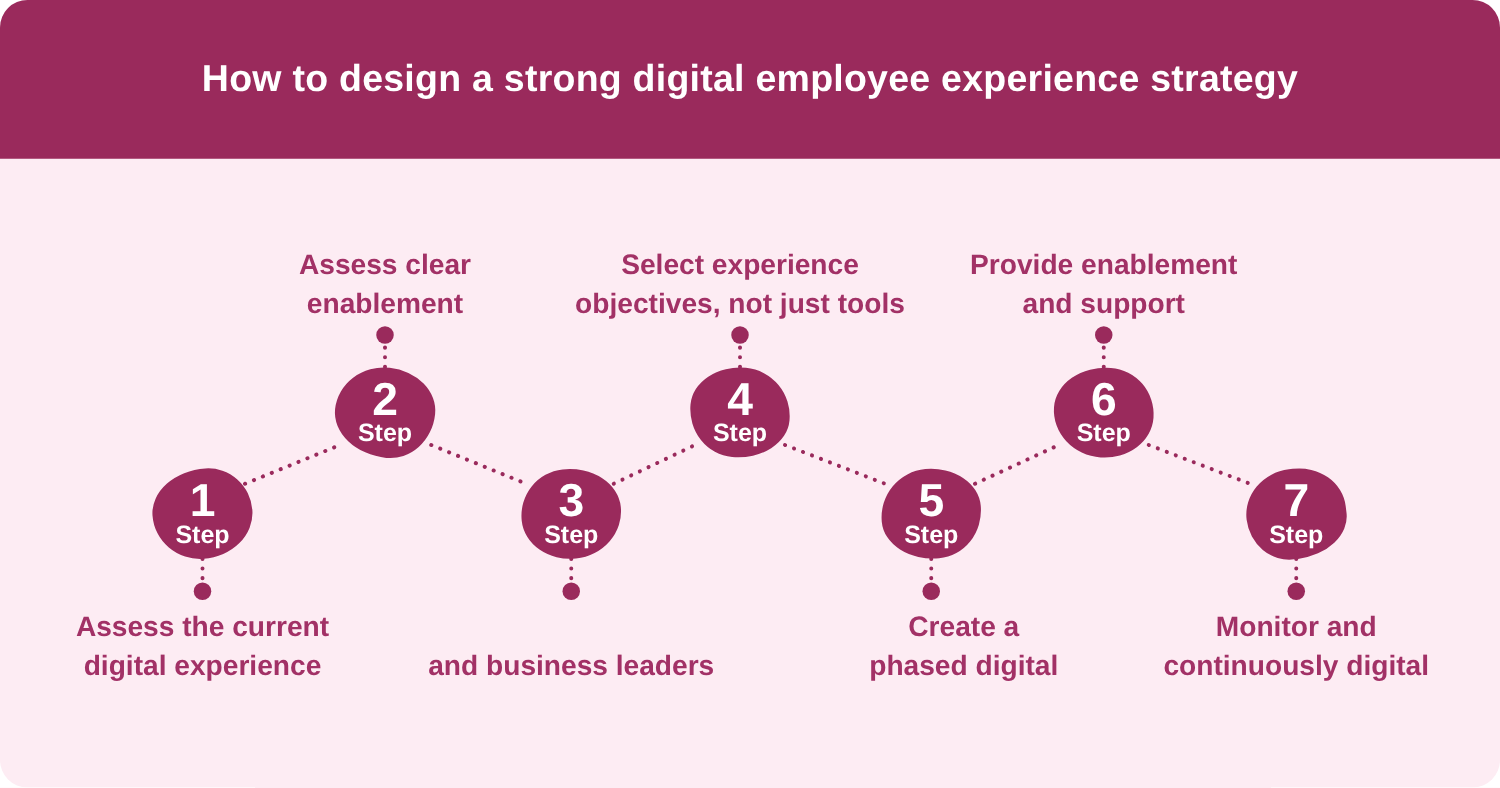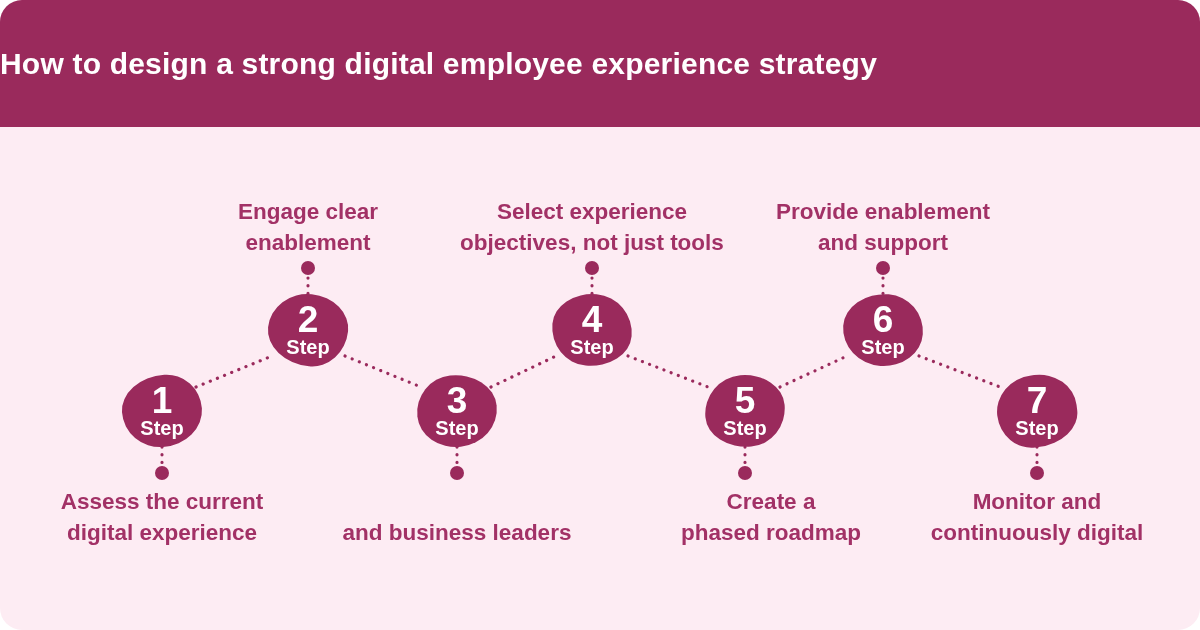--- a/index.html
+++ b/index.html
@@ -5,21 +5,21 @@
   html,body{margin:0;padding:0;background:#ffffff;}
   .page{
     position:relative;width:1200px;height:630px;overflow:hidden;
     border-radius:22px;background:var(--page_bg,#fdecf3);
     font-family:"Liberation Sans",sans-serif;
   }
   
   .banner{
     position:absolute;top:0;left:0;width:100%;height:127px;
     background:var(--banner_bg,#9a2a5c);
-    display:flex;align-items:center;justify-content:flex-start;
+    display:flex;align-items:center;justify-content:center;
   }
   .banner h1{
     margin:0;color:var(--title_color,#fff);
     font-size:30px;font-weight:bold;letter-spacing:.2px;white-space:nowrap;
   }
   
   .connector-svg{position:absolute;top:0;left:0;}
   .dash{
     stroke:var(--connector_color,#9a2a5c);stroke-width:3.2;
     stroke-linecap:round;stroke-dasharray:0.1 7.6;fill:none;
@@ -140,34 +140,34 @@
       <span class="num">7</span>
       <span class="steplabel">Step</span>
     </div>
   </div>
 
   <div class="desc d1">
     <span>Assess the current</span><br>
     <span>digital experience</span>
   </div>
   <div class="desc d2">
-    <span>Engage clear</span><br>
+    <span>Assess clear</span><br>
     <span>enablement</span>
   </div>
   <div class="desc d3">
     <br>
     <span>and business leaders</span>
   </div>
   <div class="desc d4">
     <span>Select experience</span><br>
     <span>objectives, not just tools</span>
   </div>
   <div class="desc d5">
     <span>Create a</span><br>
-    <span>phased roadmap</span>
+    <span>phased digital</span>
   </div>
   <div class="desc d6">
     <span>Provide enablement</span><br>
     <span>and support</span>
   </div>
   <div class="desc d7">
     <span>Monitor and</span><br>
     <span>continuously digital</span>
   </div>
 

